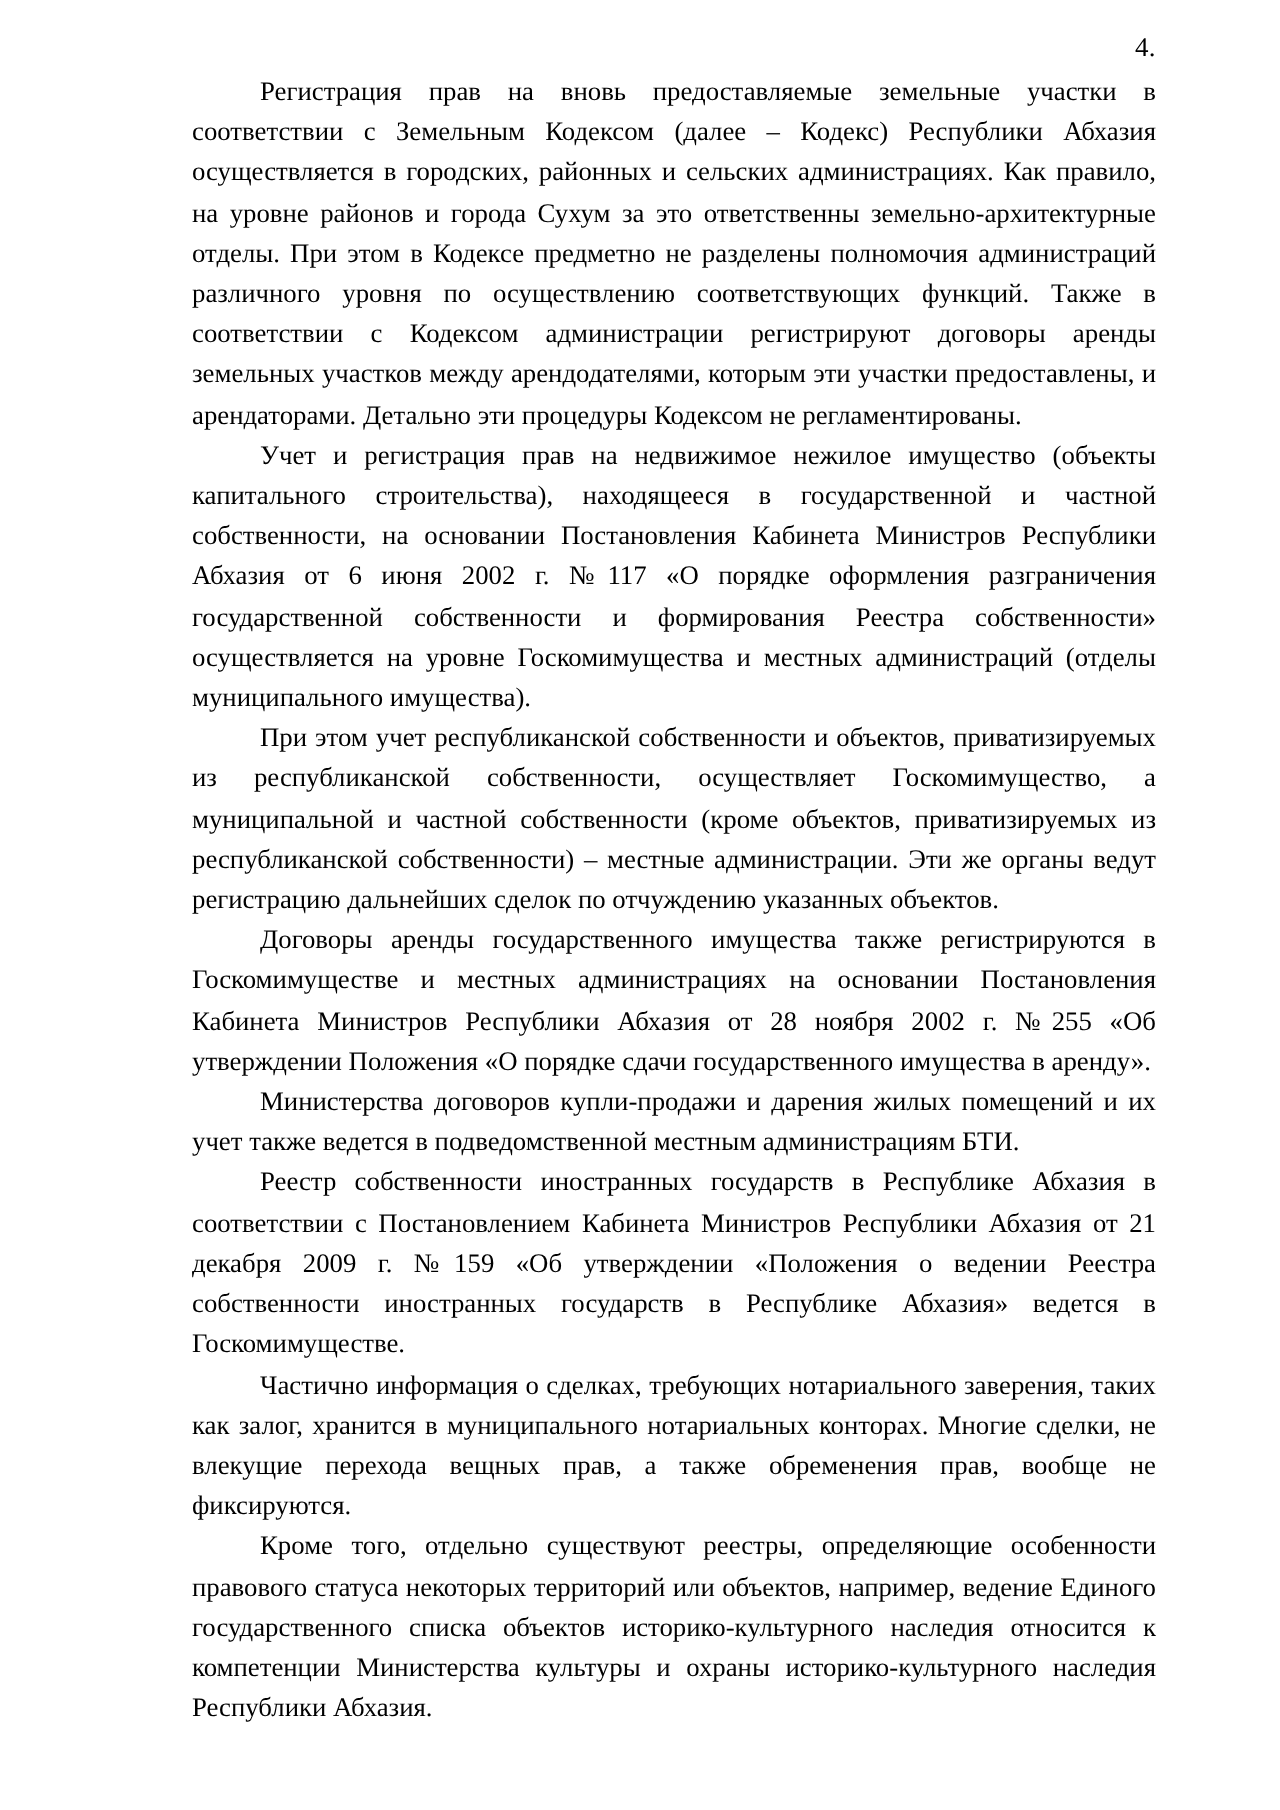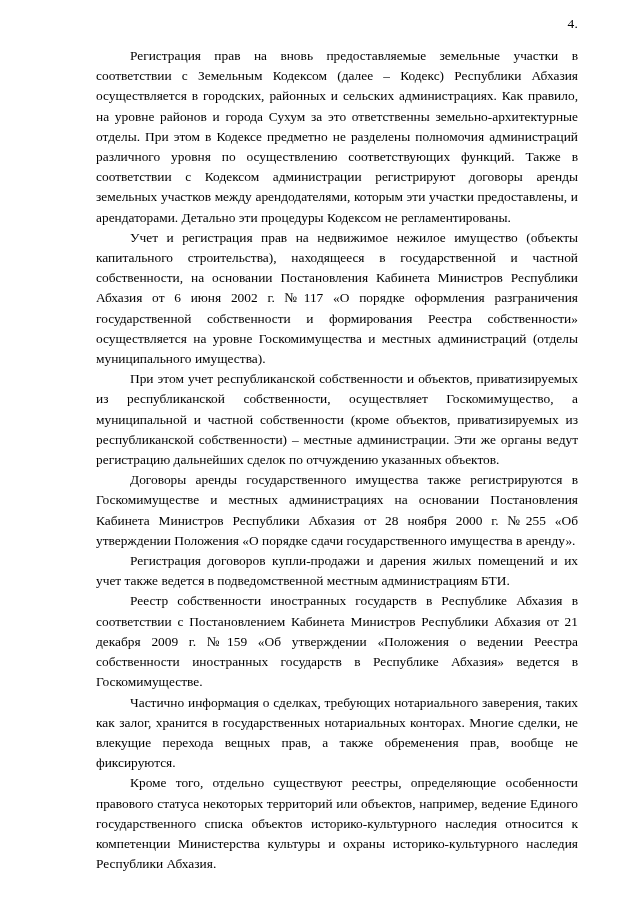--- a/index.html
+++ b/index.html
@@ -24,21 +24,21 @@
   }
   .page-number {
     position: absolute;
     top: 16px;
     right: 62px;
     font-size: 13.5px;
     font-family: "Liberation Serif", serif;
     letter-spacing: 0.2px;
   }
   .body-text {
-    margin-top: 26px;
+    margin-top: 16px;
   }
   p.para {
     margin: 0;
     text-align: justify;
     text-justify: inter-word;
     font-size: 13.4px;
     line-height: 20.2px;
     text-indent: 34px;
     hyphens: manual;
   }
@@ -50,20 +50,20 @@
 <body>
 
 <div class="page">
 
   <div class="page-number">4.</div>
 
   <div class="body-text">
     <p class="para">Регистрация прав на вновь предоставляемые земельные участки в соответствии с Земельным Кодексом (далее – Кодекс) Республики Абхазия осуществляется в городских, районных и сельских администрациях. Как правило, на уровне районов и города Сухум за это ответственны земельно-архитектурные отделы. При этом в Кодексе предметно не разделены полномочия администраций различного уровня по осуществлению соответствующих функций. Также в соответствии с Кодексом администрации регистрируют договоры аренды земельных участков между арендодателями, которым эти участки предоставлены, и арендаторами. Детально эти процедуры Кодексом не регламентированы.</p>
     <p class="para">Учет и регистрация прав на недвижимое нежилое имущество (объекты капитального строительства), находящееся в государственной и частной собственности, на основании Постановления Кабинета Министров Республики Абхазия от 6 июня 2002 г. №117 «О порядке оформления разграничения государственной собственности и формирования Реестра собственности» осуществляется на уровне Госкомимущества и местных администраций (отделы муниципального имущества).</p>
     <p class="para">При этом учет республиканской собственности и объектов, приватизируемых из республиканской собственности, осуществляет Госкомимущество, а муниципальной и частной собственности (кроме объектов, приватизируемых из республиканской собственности) – местные администрации. Эти же органы ведут регистрацию дальнейших сделок по отчуждению указанных объектов.</p>
-    <p class="para">Договоры аренды государственного имущества также регистрируются в Госкомимуществе и местных администрациях на основании Постановления Кабинета Министров Республики Абхазия от 28 ноября 2000 г. №255 «Об утверждении Положения «О порядке сдачи государственного имущества в аренду».</p>
-    <p class="para">Регистрация договоров купли-продажи и дарения жилых помещений и их учет также ведется в подведомственной местным администрациям БТИ.</p>
+    <p class="para">Договоры аренды государственного имущества также регистрируются в Госкомимуществе и местных администрациях на основании Постановления Кабинета Министров Республики Абхазия от 28 ноября 2002 г. №255 «Об утверждении Положения «О порядке сдачи государственного имущества в аренду».</p>
+    <p class="para">Министерства договоров купли-продажи и дарения жилых помещений и их учет также ведется в подведомственной местным администрациям БТИ.</p>
     <p class="para">Реестр собственности иностранных государств в Республике Абхазия в соответствии с Постановлением Кабинета Министров Республики Абхазия от 21 декабря 2009 г. №159 «Об утверждении «Положения о ведении Реестра собственности иностранных государств в Республике Абхазия» ведется в Госкомимуществе.</p>
-    <p class="para">Частично информация о сделках, требующих нотариального заверения, таких как залог, хранится в государственных нотариальных конторах. Многие сделки, не влекущие перехода вещных прав, а также обременения прав, вообще не фиксируются.</p>
+    <p class="para">Частично информация о сделках, требующих нотариального заверения, таких как залог, хранится в муниципального нотариальных конторах. Многие сделки, не влекущие перехода вещных прав, а также обременения прав, вообще не фиксируются.</p>
     <p class="para">Кроме того, отдельно существуют реестры, определяющие особенности правового статуса некоторых территорий или объектов, например, ведение Единого государственного списка объектов историко-культурного наследия относится к компетенции Министерства культуры и охраны историко-культурного наследия Республики Абхазия.</p>
   </div>
 
 </div>
 
 </body></html>

